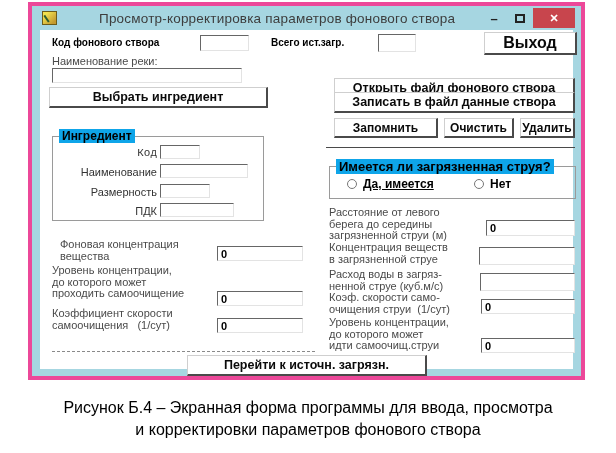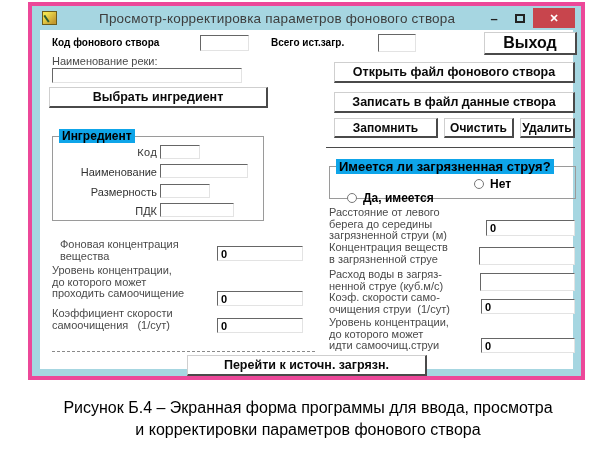--- a/index.html
+++ b/index.html
@@ -79,42 +79,42 @@
     <div class="edit" style="left:160px; top:5px; width:49px; height:16px;"></div>
     <div class="lbl-b" style="left:231px; top:7px;">Всего ист.загр.</div>
     <div class="edit" style="left:338px; top:4px; width:38px; height:18px;"></div>
     <div class="btn" style="left:444px; top:2px; width:93px; height:23px; font-size:16px;">Выход</div>
 
     <div class="lbl" style="left:12px; top:26px;">Наименование реки:</div>
     <div class="edit" style="left:12px; top:38px; width:190px; height:15px;"></div>
 
     <div class="btn" style="left:9px; top:57px; width:219px; height:21px;">Выбрать ингредиент</div>
 
-    <div class="btn" style="left:294px; top:32px; width:241px; height:21px;">Открыть файл фонового створа</div>
+    <div class="btn" style="left:294px; top:48px; width:241px; height:21px;">Открыть файл фонового створа</div>
     <div class="btn" style="left:294px; top:62px; width:241px; height:21px;">Записать в файл данные створа</div>
     <div class="btn" style="left:404px; top:88px; width:70px; height:20px; font-size:12px;">Очистить</div>
     <div class="btn" style="left:294px; top:88px; width:104px; height:20px; font-size:12px;">Запомнить</div>
     <div class="btn" style="left:480px; top:88px; width:55px; height:20px; font-size:12px;">Удалить</div>
     <div class="hline" style="left:286px; top:117px; width:249px;"></div>
 
     <div class="grp" style="left:12px; top:106px; width:212px; height:85px;">
       <div class="grp-title">Ингредиент</div>
       <div class="lbl" style="left:0; top:11px; width:104px; text-align:right; color:#333;font-family:Liberation Mono, monospace;">Код</div>
       <div class="edit" style="left:107px; top:8px; width:40px; height:14px;"></div>
       <div class="lbl" style="left:0; top:30px; width:104px; text-align:right; color:#333;">Наименование</div>
       <div class="edit" style="left:107px; top:27px; width:88px; height:14px;"></div>
       <div class="lbl" style="left:0; top:50px; width:104px; text-align:right; color:#333;">Размерность</div>
       <div class="edit" style="left:107px; top:47px; width:50px; height:14px;"></div>
       <div class="lbl" style="left:0; top:69px; width:104px; text-align:right; color:#333;">ПДК</div>
       <div class="edit" style="left:107px; top:66px; width:74px; height:14px;"></div>
     </div>
 
     <div class="grp" style="left:289px; top:136px; width:247px; height:33px;">
       <div class="grp-title" style="font-size:13px;">Имеется ли загрязненная струя?</div>
-      <div class="radio-opt" style="left:17px; top:24px;">
+      <div class="radio-opt" style="left:17px; top:10px;text-decoration:underline;">
         <span class="radio-circle"></span>
         <span class="radio-label">Да, имеется</span>
       </div>
       <div class="radio-opt" style="left:144px; top:10px;">
         <span class="radio-circle"></span>
         <span class="radio-label">Нет</span>
       </div>
     </div>
 
     <div class="lbl" style="left:289px; top:177px;">Расстояние от левого

